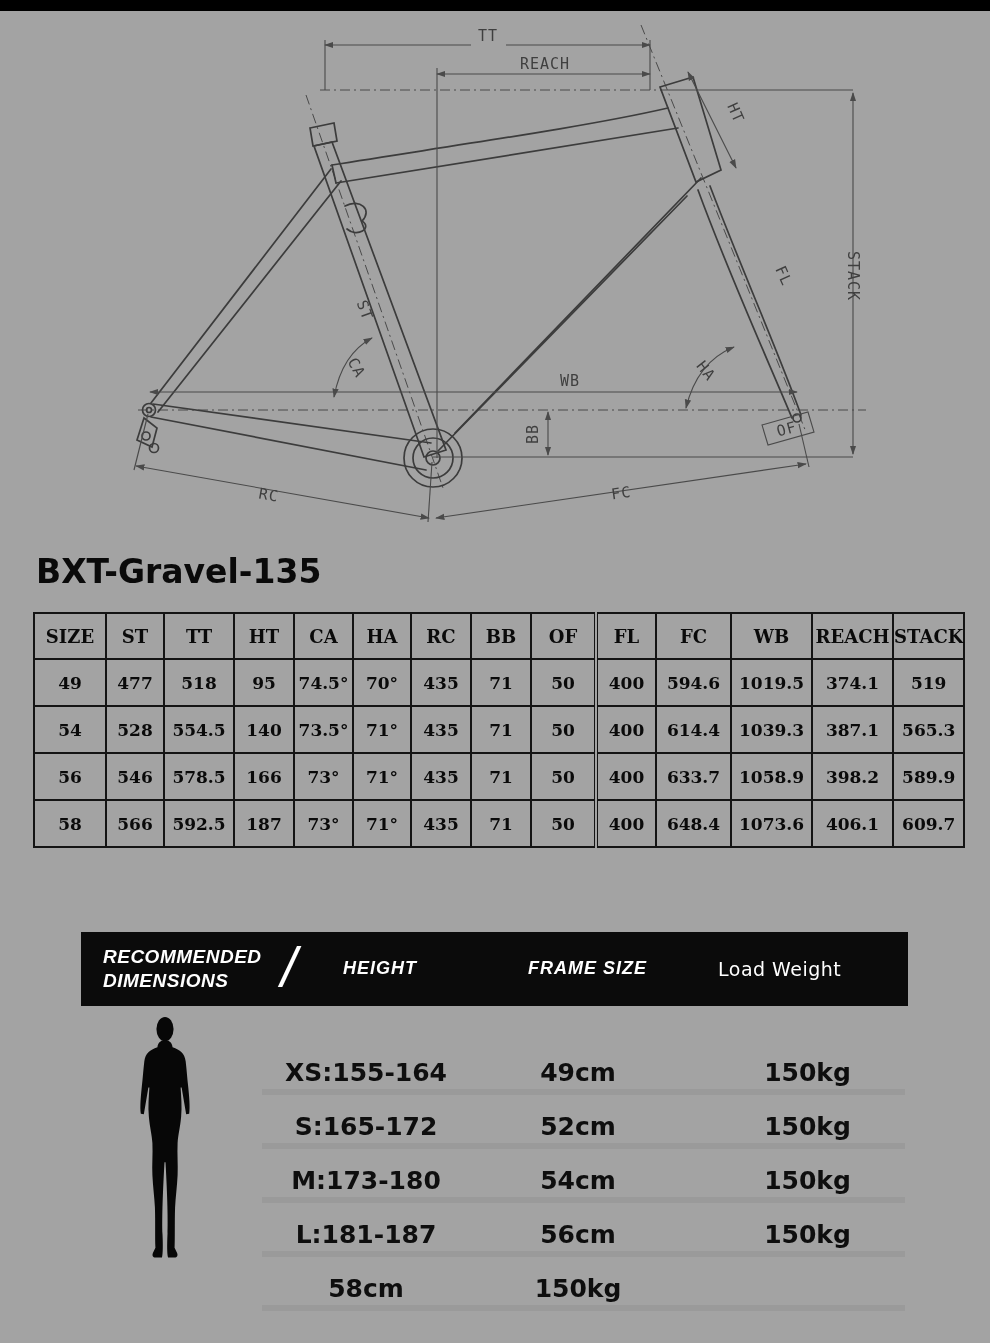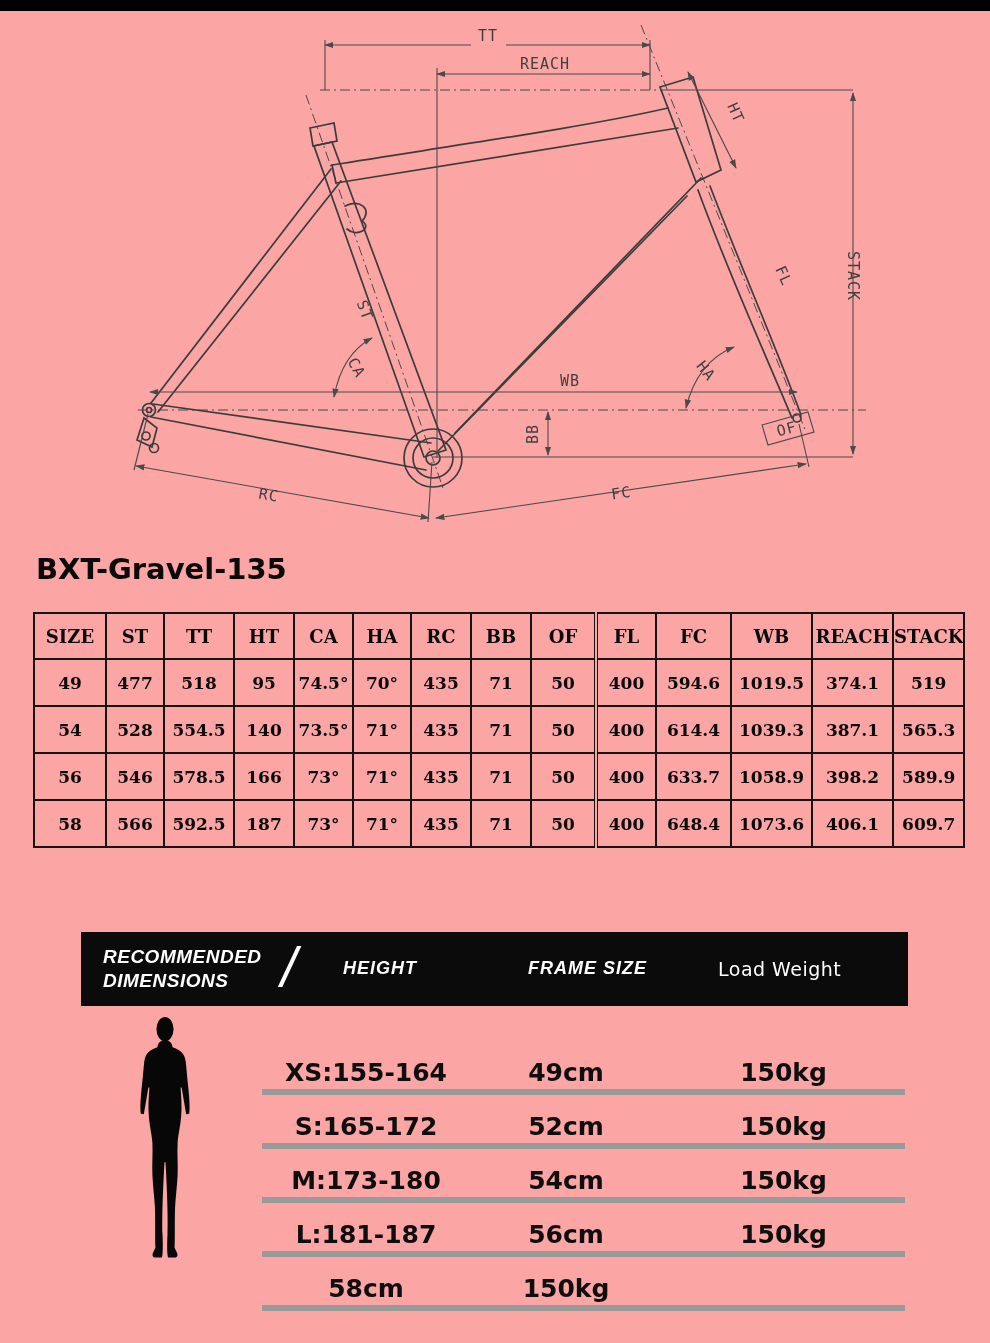--- a/index.html
+++ b/index.html
@@ -1,24 +1,24 @@
 <!DOCTYPE html>
 <html><head>
 <meta charset="utf-8">
 <style>
   html,body{margin:0;padding:0;background:#ffffff;}
-  .page{position:relative;width:990px;height:1343px;background:#fca5a5;overflow:hidden;
+  .page{position:relative;width:990px;height:1343px;background:#a3a3a3;overflow:hidden;
         font-family:"DejaVu Sans",sans-serif;color:#111;}
   .top-bar{position:absolute;left:0;top:0;width:990px;height:11px;background:#000;}
   .diagram{position:absolute;left:0;top:0;width:990px;height:545px;}
   .dim-line{stroke:#4a4a4a;stroke-width:1.1;fill:none;}
   .dash{stroke:#4a4a4a;stroke-width:1;fill:none;stroke-dasharray:10 4 2 4;}
   .tube{stroke:#3c3c3c;stroke-width:1.7;fill:none;stroke-linecap:round;}
   .dimtxt{font-family:"DejaVu Sans Mono",monospace;font-size:15px;fill:#3f3f3f;letter-spacing:1px;}
-  .title{position:absolute;left:36px;top:552px;margin:0;font-size:29px;font-weight:700;
+  .title{position:absolute;left:36px;top:552px;margin:0;font-size:33px;font-weight:700;
          letter-spacing:0px;color:#0a0a0a;}
   table.geo{position:absolute;left:33px;top:612px;border-collapse:collapse;table-layout:fixed;
             font-family:"DejaVu Serif","Liberation Serif",serif;font-weight:700;font-size:17px;color:#0a0a0a;}
   table.geo th,table.geo td{border:2px solid #141414;text-align:center;vertical-align:middle;padding:0;}
   table.geo th{height:44px;font-size:18px;font-weight:700;}
   table.geo td{height:45px;}
   table.geo th:nth-child(10),table.geo td:nth-child(10){border-left:4px double #141414;}
   .recbar{position:absolute;left:81px;top:932px;width:827px;height:74px;background:#0b0b0b;color:#fff;}
   .recbar .rtitle{position:absolute;left:22px;top:13px;font-style:italic;font-weight:700;
                   font-size:19px;line-height:24px;letter-spacing:.5px;
@@ -26,21 +26,21 @@
   .recbar .rslash{position:absolute;left:200px;top:2px;font-size:56px;font-weight:300;
                   font-style:italic;font-family:"Liberation Sans",sans-serif;}
   .recbar .rcol{position:absolute;top:26px;font-style:italic;font-weight:700;font-size:18px;
                 letter-spacing:1px;font-family:"Liberation Sans",sans-serif;}
   .recbar .rcol.load{font-style:normal;font-weight:400;font-size:19px;letter-spacing:.5px;
                 font-family:"DejaVu Sans",sans-serif;}
   .col-height{left:262px;} .col-frame{left:447px;} .col-load{left:637px;}
   .silhouette{position:absolute;left:131px;top:1016px;width:68px;height:252px;}
   .sizechart{position:absolute;left:262px;top:1041px;width:643px;}
   .size-row{box-sizing:border-box;height:54px;border-bottom:6px solid #9a9a9a;
-            display:grid;grid-template-columns:208px 192px 243px;align-items:end;}
+            display:grid;grid-template-columns:208px 192px 243px;align-items:end;gap:12px;}
   .size-row span{display:block;text-align:center;font-weight:700;font-size:25px;color:#0e0e0e;
             padding-bottom:2px;font-family:"DejaVu Sans",sans-serif;}
 </style>
 </head>
 <body>
 
 <div class="page">
 
   <div class="top-bar"></div>
 

